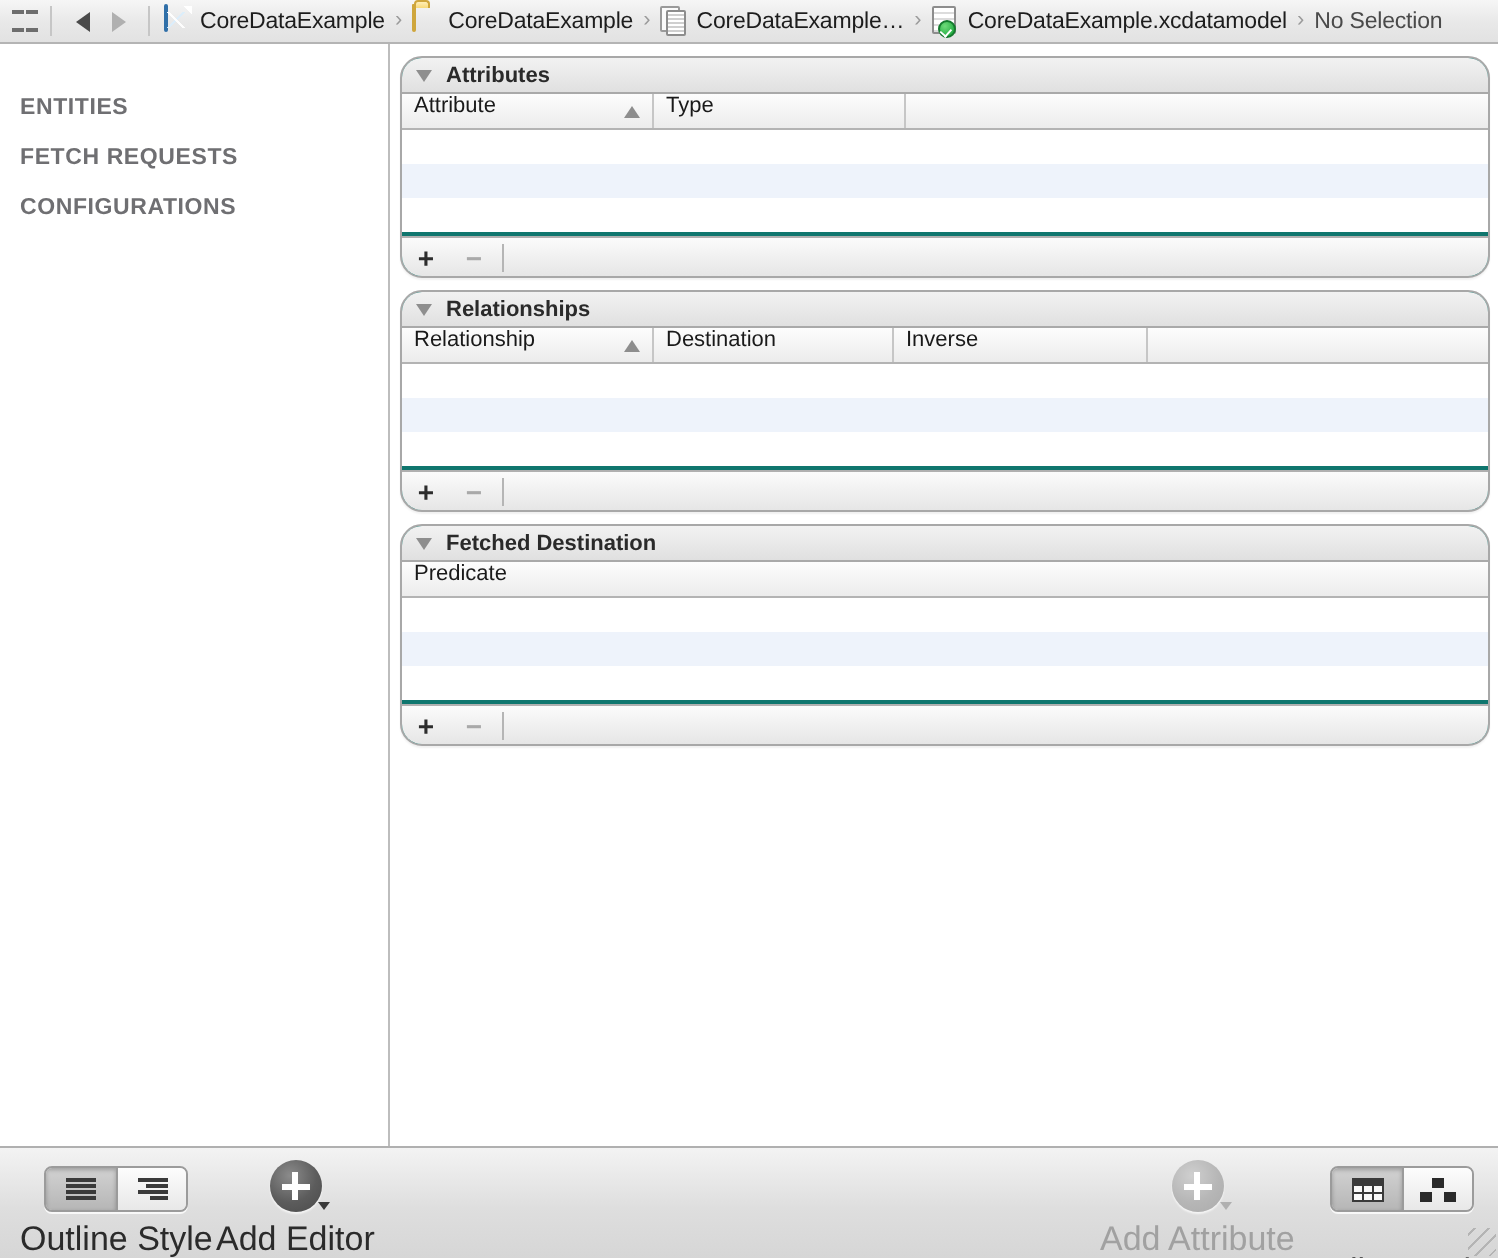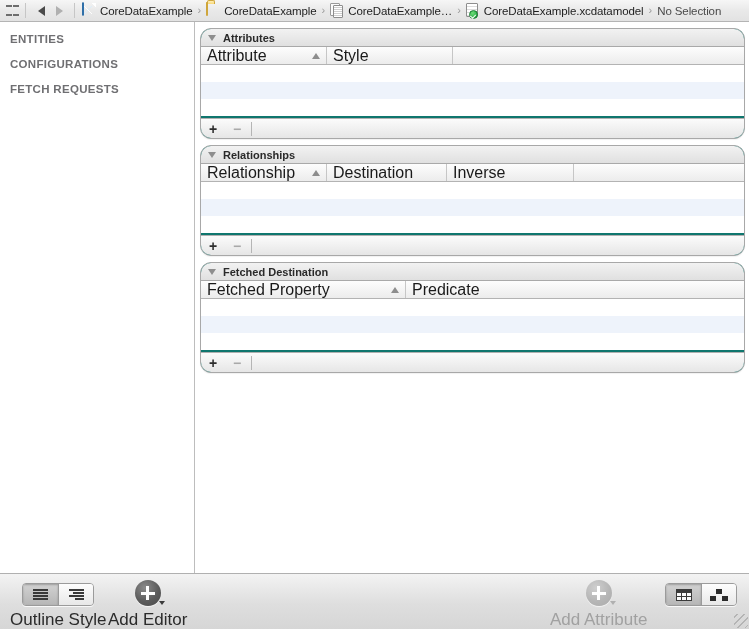--- a/index.html
+++ b/index.html
@@ -128,21 +128,21 @@
     border: solid #ffffff; border-width: 0 1.4px 1.4px 0;
     transform: rotate(42deg);
   }
 
   
   #sidebar {
     position: absolute; left: 0; top: 22px; width: 195px; height: 551px;
     background: #ffffff;
     border-right: 1px solid #bdbdbd;
     box-sizing: border-box;
-    padding-top: 5px;
+    padding-top: 20px;
   }
   .side-item {
     height: 25px; line-height: 25px;
     padding-left: 10px;
     font-size: 11.5px; font-weight: bold;
     color: #6f6f72;
     letter-spacing: 0.3px;
   }
 
   
@@ -183,21 +183,21 @@
 
   .col-header {
     height: 18px;
     display: flex;
     background: linear-gradient(to bottom, #fdfdfd 0%, #ececec 100%);
     border-bottom: 1px solid #b3b3b3;
     box-sizing: border-box;
   }
   .col {
     display: flex; align-items: flex-start;
-    font-size: 16px; color: #1a1a1a;
+    font-size: 11px; color: #1a1a1a;
     padding-left: 6px;
     border-right: 1px solid #c6c6c6;
     box-sizing: border-box;
     position: relative;
     flex: 0 0 auto;
     height: 100%;
   }
   .col:last-child { border-right: none; }
   .sort-arrow {
     position: absolute; right: 6px; top: 50%; margin-top: -3px;
@@ -395,41 +395,41 @@
     <div class="crumb">
       <span class="crumb-label dim">No Selection</span>
     </div>
   </div>
 
   <div id="sidebar">
     <div class="side-item">
       <span>ENTITIES</span>
     </div>
     <div class="side-item">
+      <span>FETCH REQUESTS</span>
+    </div>
+    <div class="side-item">
       <span>CONFIGURATIONS</span>
-    </div>
-    <div class="side-item">
-      <span>FETCH REQUESTS</span>
     </div>
   </div>
 
   <div id="editor">
 
     <div class="section" style="top:6px; height:111px;">
       <div class="sec-header">
         <span class="disclosure"></span>
         <span class="sec-title">Attributes</span>
       </div>
       <div class="col-header">
         <div class="col" style="width:126px;">
           <span>Attribute</span>
           <span class="sort-arrow"></span>
         </div>
         <div class="col" style="width:126px;">
-          <span>Style</span>
+          <span>Type</span>
         </div>
         <div class="col" style="flex:1 1 auto;">
           <span></span>
         </div>
       </div>
       <div class="rows">
         <div class="row"></div>
         <div class="row alt"></div>
         <div class="row"></div>
       </div>
@@ -471,24 +471,20 @@
         <div class="footer-div"></div>
       </div>
     </div>
 
     <div class="section" style="top:240px; height:111px;">
       <div class="sec-header">
         <span class="disclosure"></span>
         <span class="sec-title">Fetched Destination</span>
       </div>
       <div class="col-header">
-        <div class="col" style="width:205px;">
-          <span>Fetched Property</span>
-          <span class="sort-arrow"></span>
-        </div>
         <div class="col" style="flex:1 1 auto;">
           <span>Predicate</span>
         </div>
       </div>
       <div class="rows">
         <div class="row"></div>
         <div class="row alt"></div>
         <div class="row"></div>
       </div>
       <div class="tbl-footer">

